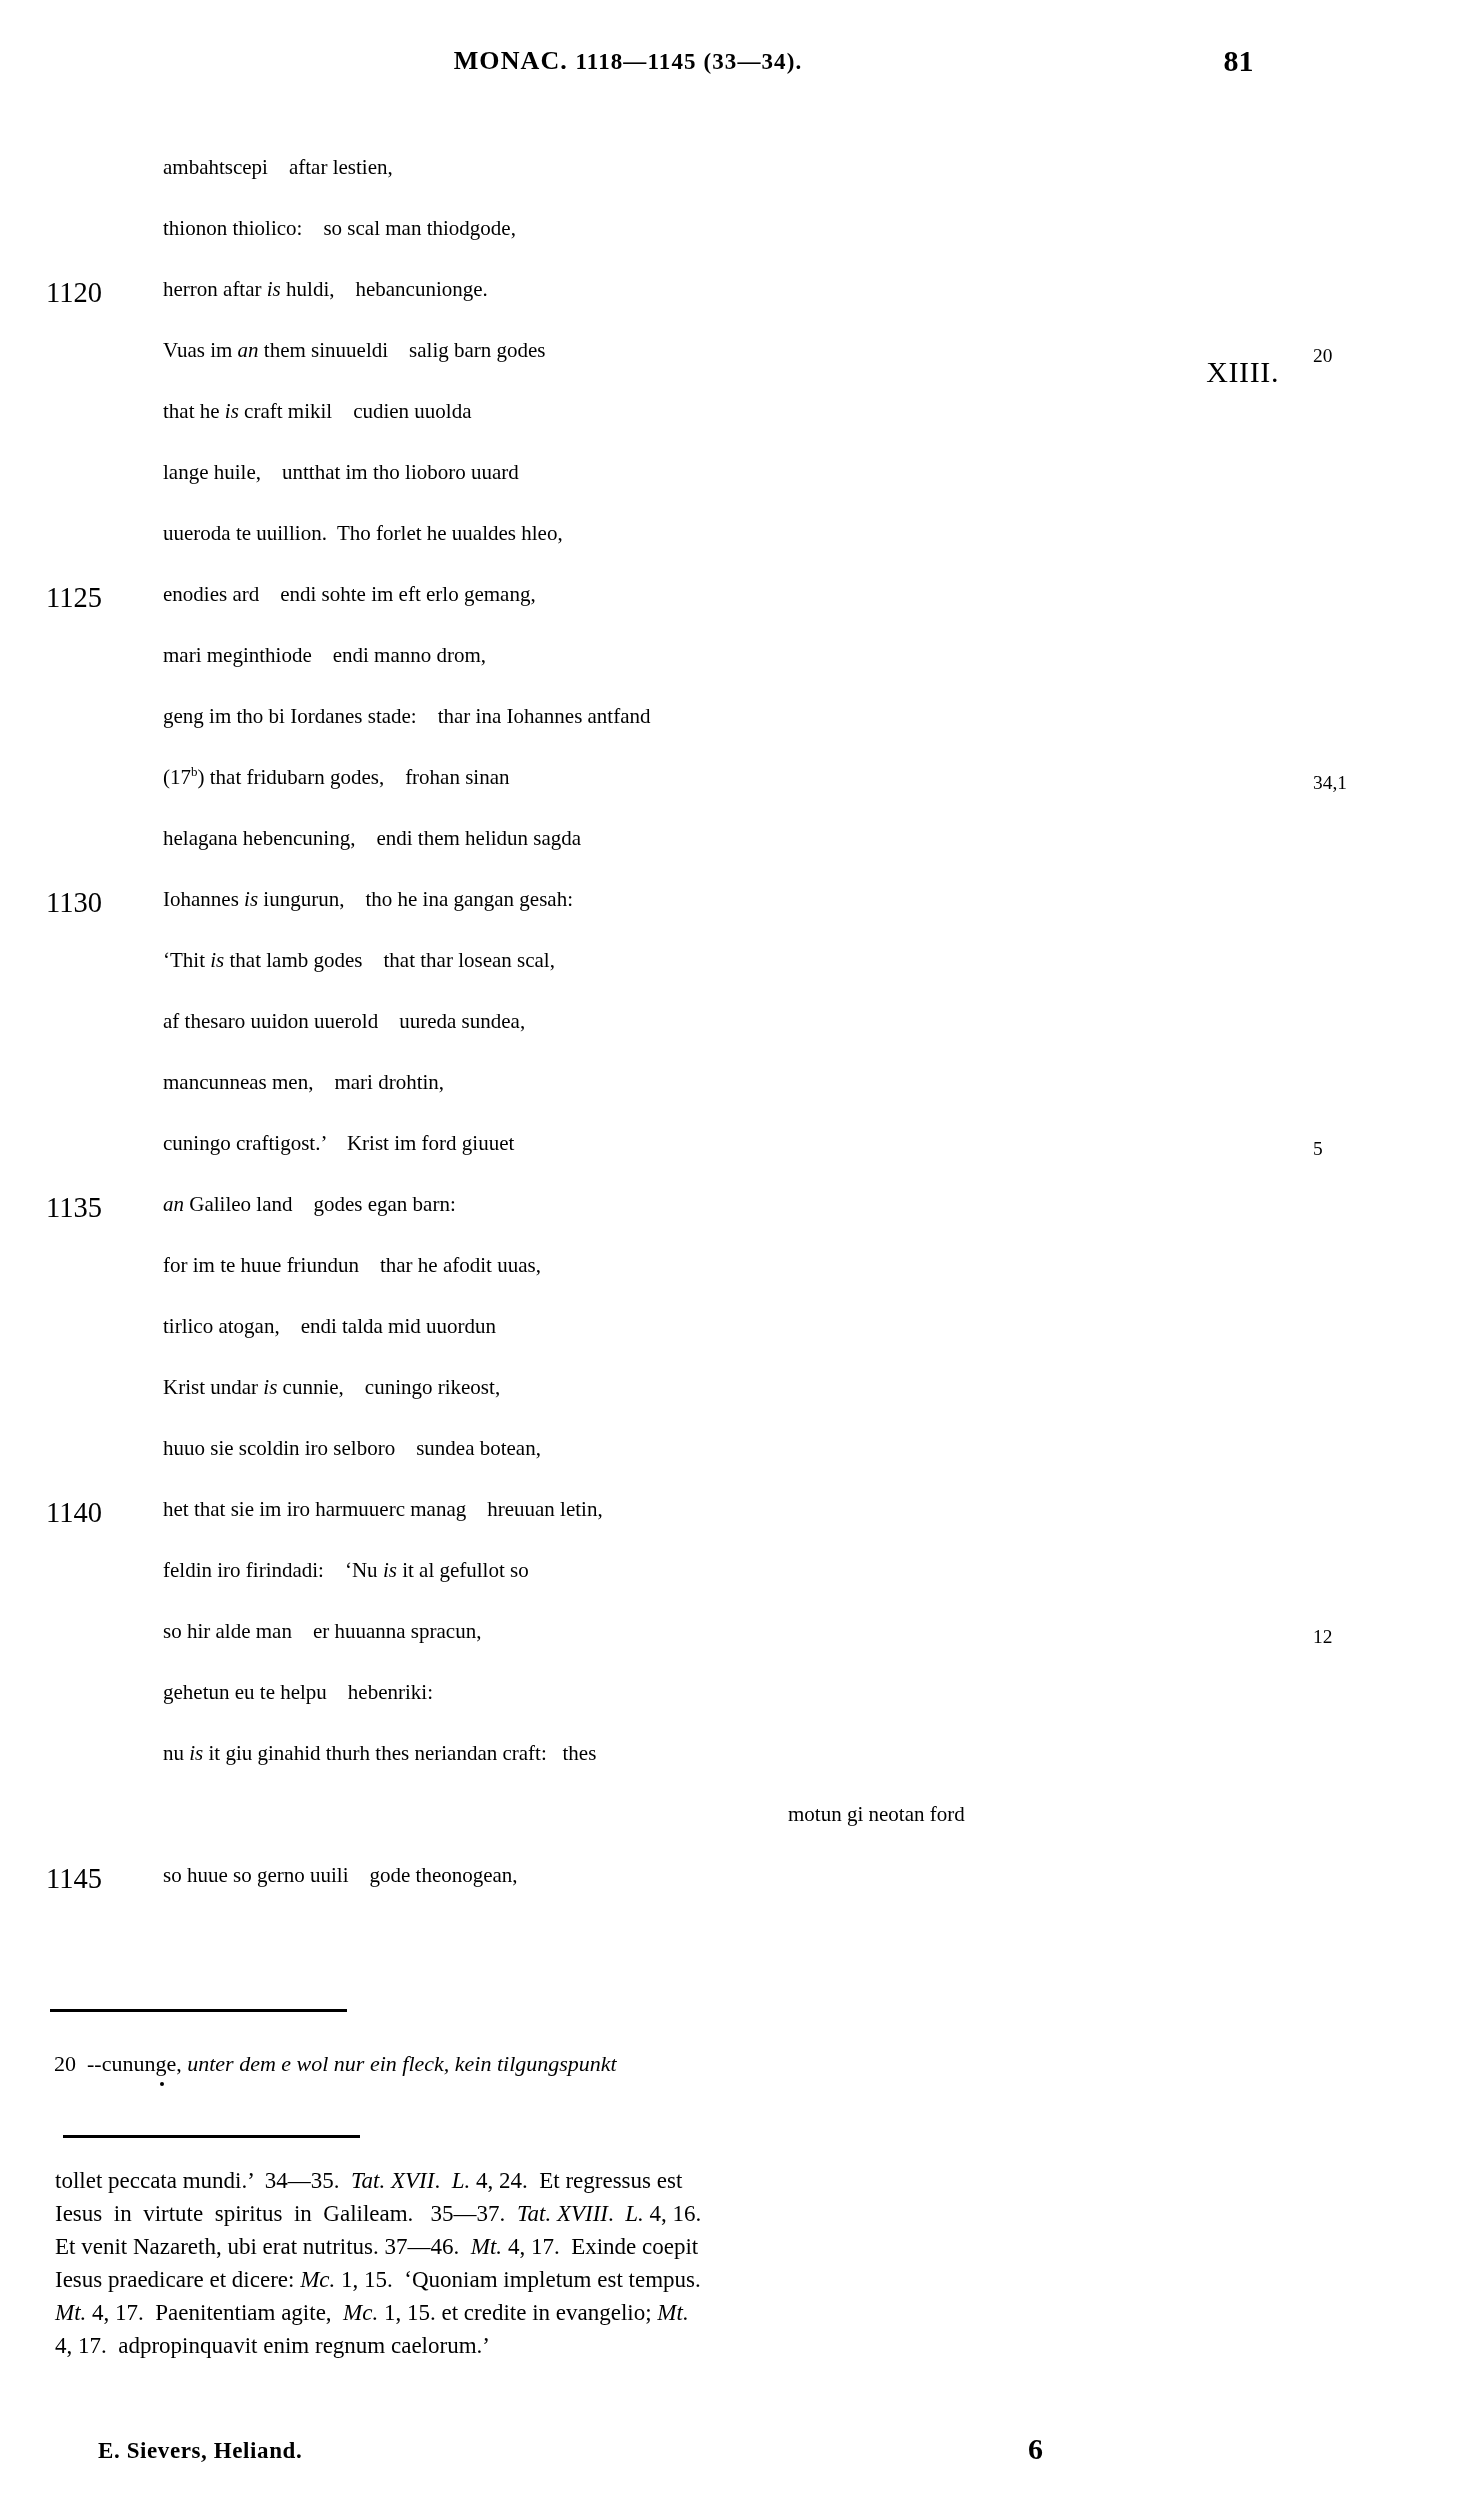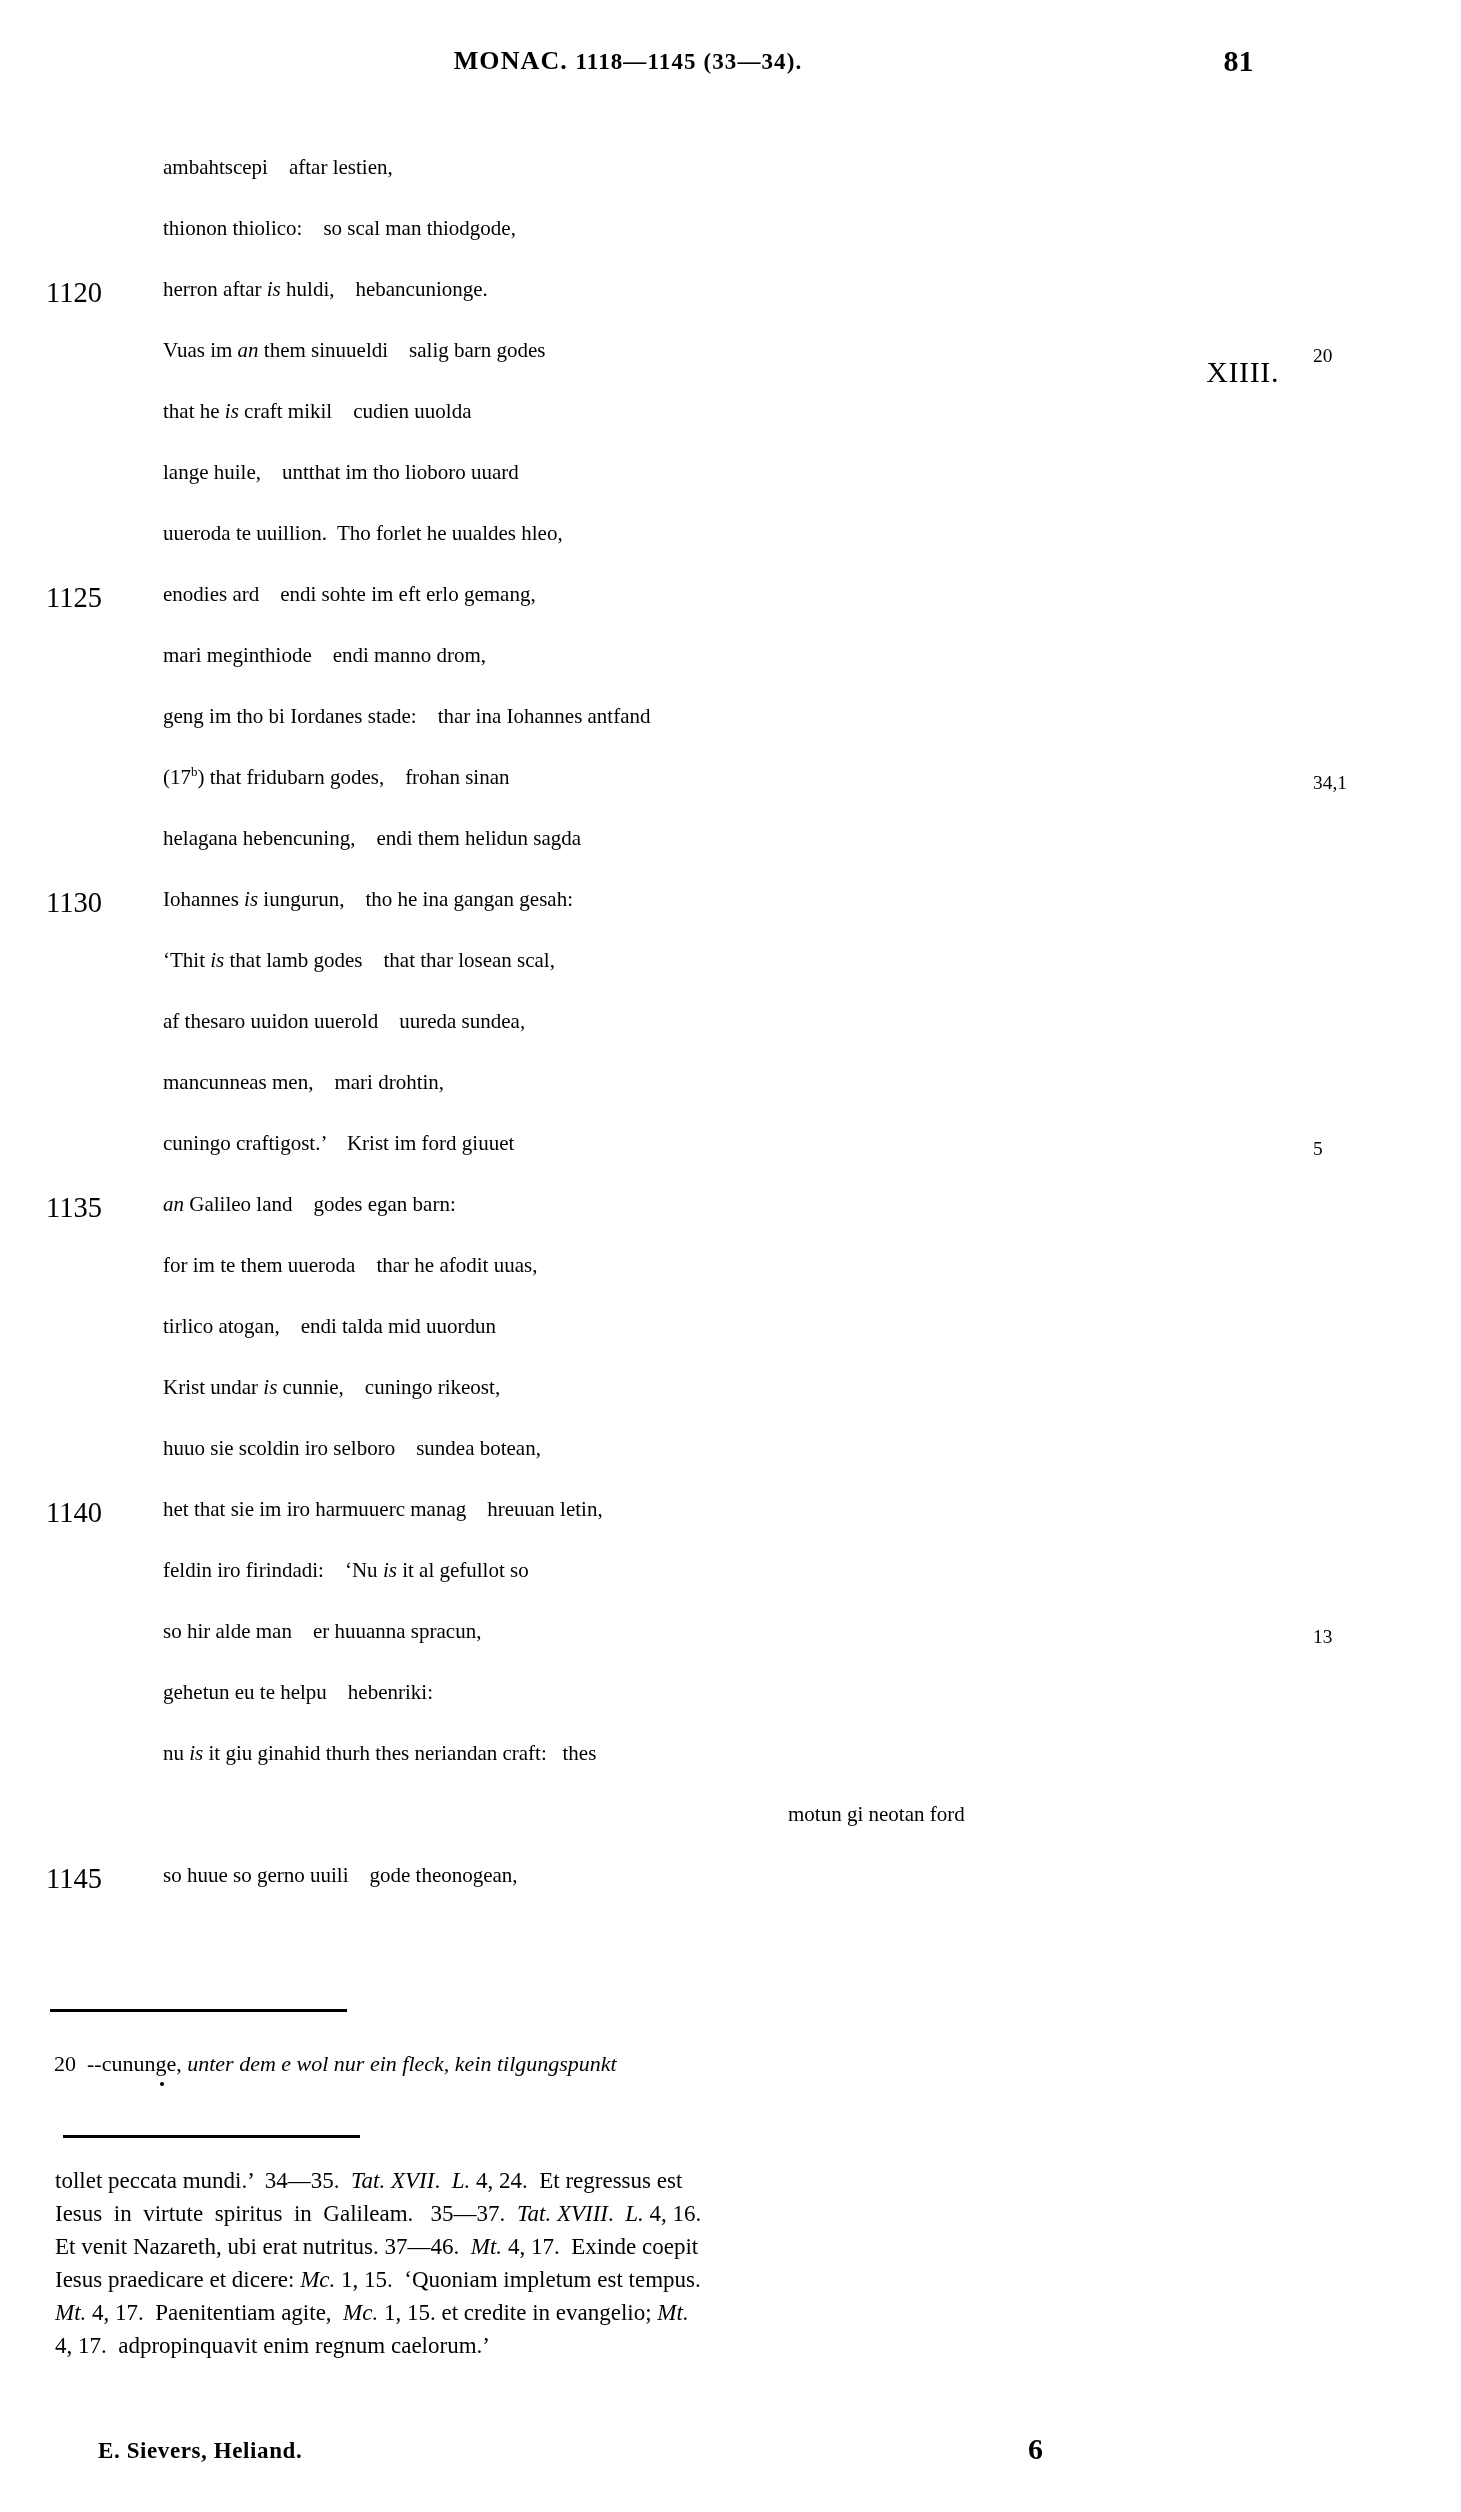--- a/index.html
+++ b/index.html
@@ -275,21 +275,21 @@
       <span class="vnum"></span>
       <span class="vtext">cuningo craftigost.’    Krist im ford giuuet</span>
       <span class="vmarg">5</span>
     </div>
     <div class="verse-line">
       <span class="vnum">1135</span>
       <span class="vtext"><span class="it">an</span> Galileo land    godes egan barn:</span>
     </div>
     <div class="verse-line">
       <span class="vnum"></span>
-      <span class="vtext">for im te them uueroda    thar he afodit uuas,</span>
+      <span class="vtext">for im te huue friundun    thar he afodit uuas,</span>
     </div>
     <div class="verse-line">
       <span class="vnum"></span>
       <span class="vtext">tirlico atogan,    endi talda mid uuordun</span>
     </div>
     <div class="verse-line">
       <span class="vnum"></span>
       <span class="vtext">Krist undar <span class="it">is</span> cunnie,    cuningo rikeost,</span>
     </div>
     <div class="verse-line">
@@ -300,21 +300,21 @@
       <span class="vnum">1140</span>
       <span class="vtext">het that sie im iro harmuuerc manag    hreuuan letin,</span>
     </div>
     <div class="verse-line">
       <span class="vnum"></span>
       <span class="vtext">feldin iro firindadi:    ‘Nu <span class="it">is</span> it al gefullot so</span>
     </div>
     <div class="verse-line">
       <span class="vnum"></span>
       <span class="vtext">so hir alde man    er huuanna spracun,</span>
-      <span class="vmarg">13</span>
+      <span class="vmarg">12</span>
     </div>
     <div class="verse-line">
       <span class="vnum"></span>
       <span class="vtext">gehetun eu te helpu    hebenriki:</span>
     </div>
     <div class="verse-line">
       <span class="vnum"></span>
       <span class="vtext">nu <span class="it">is</span> it giu ginahid thurh thes neriandan craft:   thes</span>
     </div>
     <div class="verse-line">

